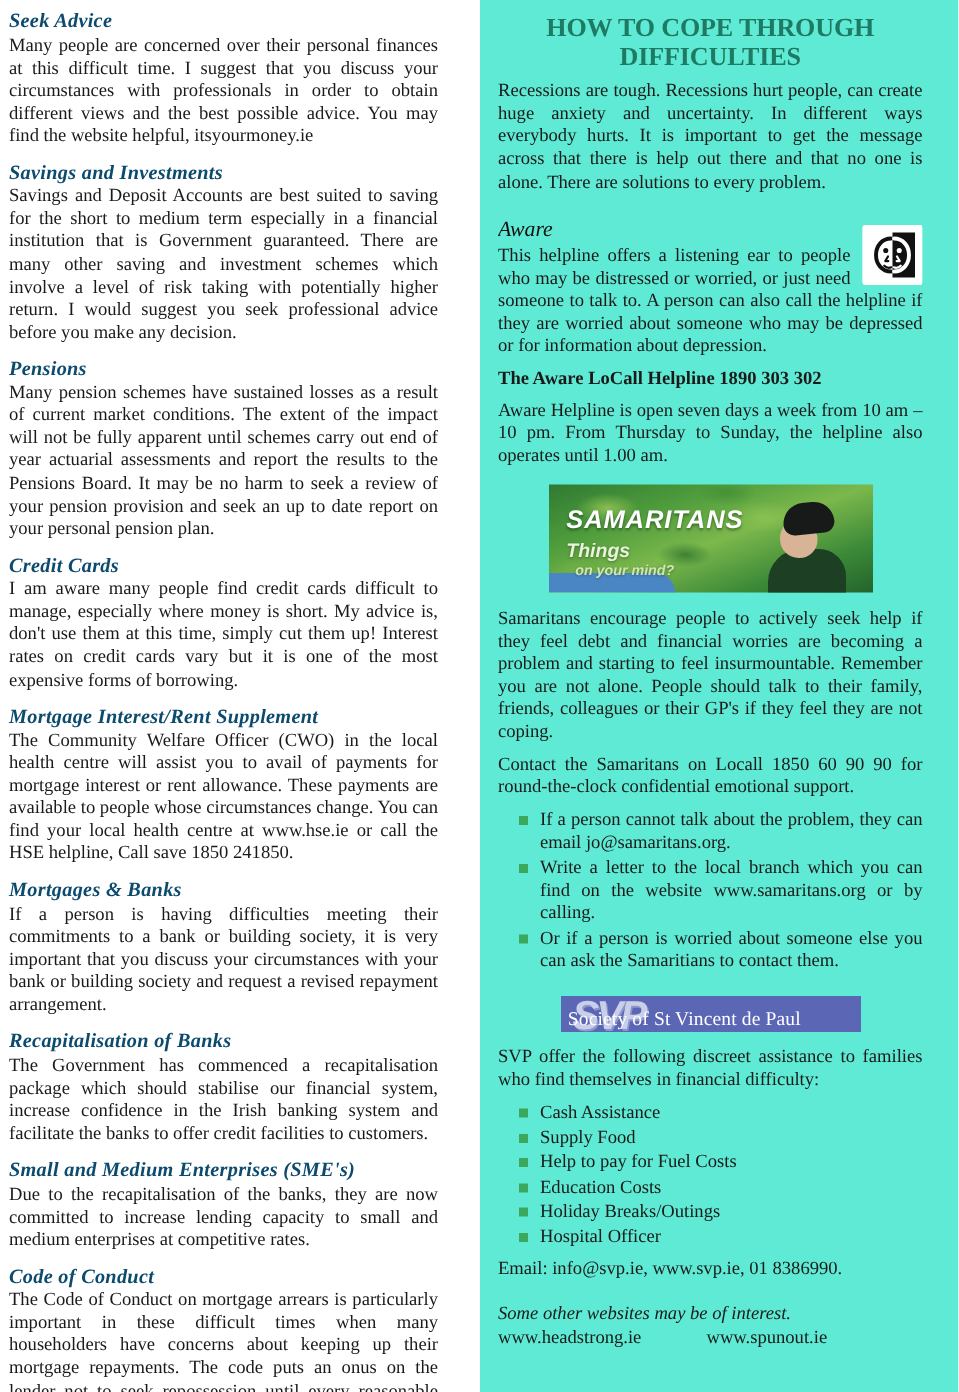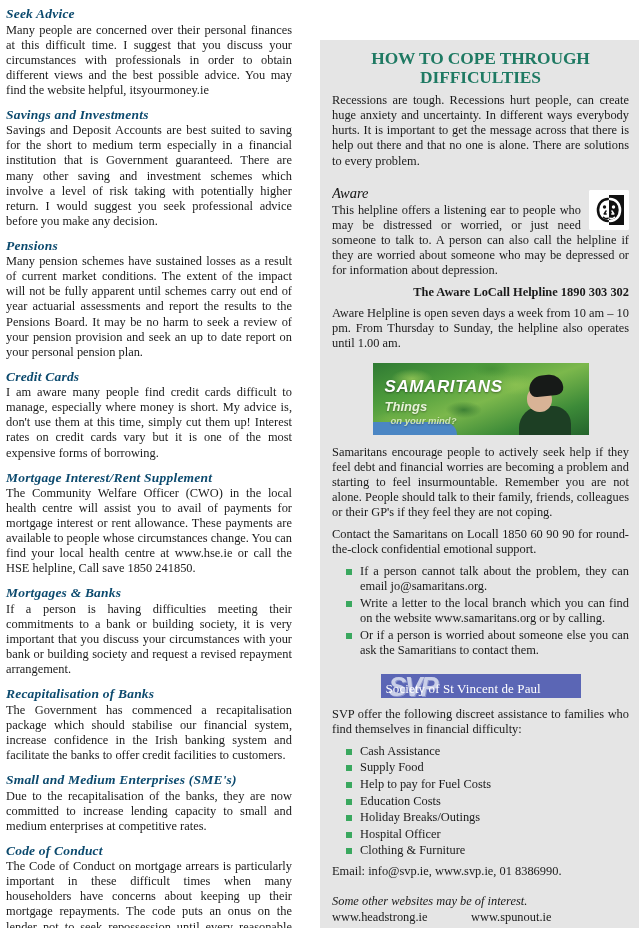--- a/index.html
+++ b/index.html
@@ -32,23 +32,22 @@
   }
   .col-gap {
     width: 18px;
     background: #ffffff;
   }
 
   
   .col-right {
     width: 319px;
     box-sizing: border-box;
-    padding: 6px 10px 6px 12px;
-    background: #e5e5e5;
-    margin-top: 40px;
+    padding: 6px 24px 6px 12px;
+    background: #5eead4;
   }
 
   h2.sec-head {
     font-size: 13.5px;
     font-style: italic;
     font-weight: bold;
     color: #0c4a6e;
     margin: 9px 0 1px 0;
     line-height: 1.15;
     letter-spacing: 0.2px;
@@ -87,21 +86,20 @@
     line-height: 1.215;
     margin: 0 0 7px 0;
     text-align: justify;
   }
   p.r-body.nojust { text-align: left; }
   p.r-bold {
     font-size: 12.4px;
     font-weight: bold;
     margin: 0 0 6px 0;
     line-height: 1.2;
-    text-align: right;
   }
   p.r-italic {
     font-size: 12.4px;
     font-style: italic;
     margin: 0 0 1px 0;
     line-height: 1.2;
   }
 
   ul.green-list {
     list-style: none;
@@ -362,21 +360,20 @@
 
     <p class="r-body">SVP offer the following discreet assistance to families who find themselves in financial difficulty:</p>
 
     <ul class="green-list">
       <li class="nojust">Cash Assistance</li>
       <li class="nojust">Supply Food</li>
       <li class="nojust">Help to pay for Fuel Costs</li>
       <li class="nojust">Education Costs</li>
       <li class="nojust">Holiday Breaks/Outings</li>
       <li class="nojust">Hospital Officer</li>
-      <li class="nojust">Clothing &amp; Furniture</li>
     </ul>
 
     <p class="r-body nojust">Email: info@svp.ie, www.svp.ie, 01 8386990.</p>
 
     <div class="spacer-sm"></div>
 
     <p class="r-italic">Some other websites may be of interest.</p>
     <div class="web-grid">
       <span>www.headstrong.ie</span>
       <span>www.spunout.ie</span>

